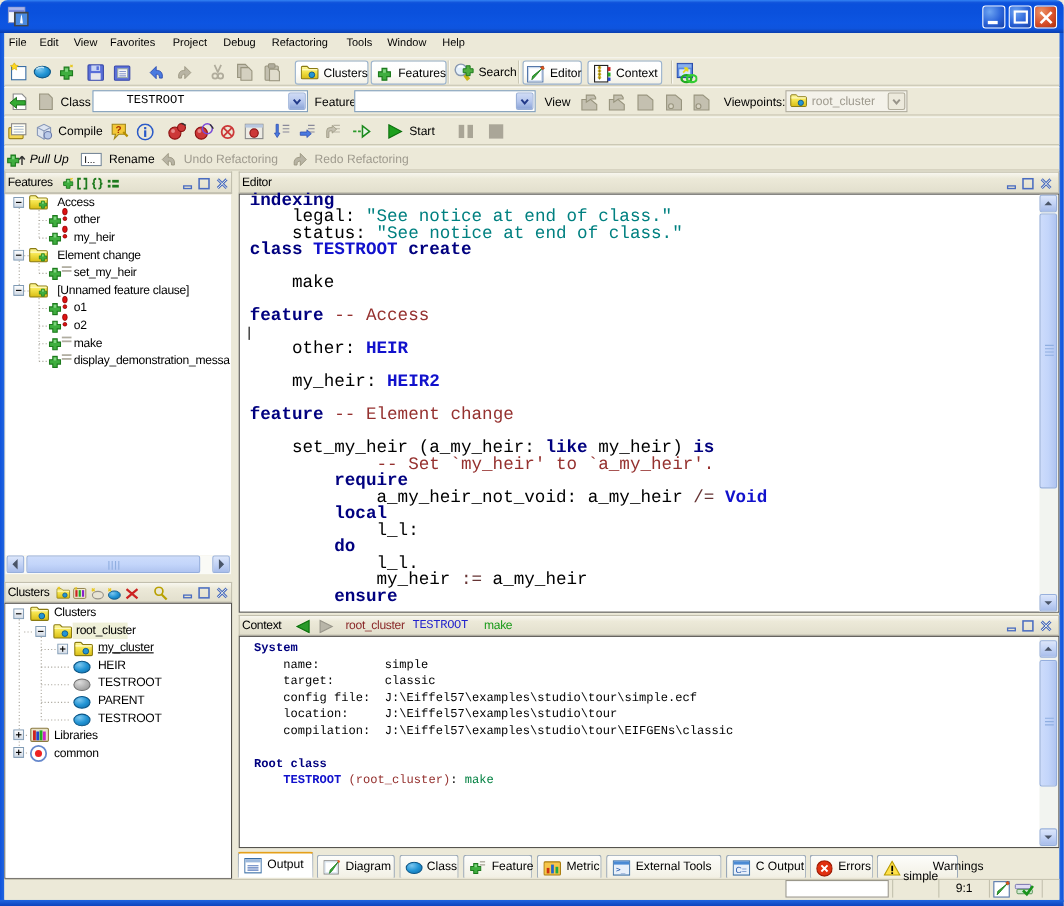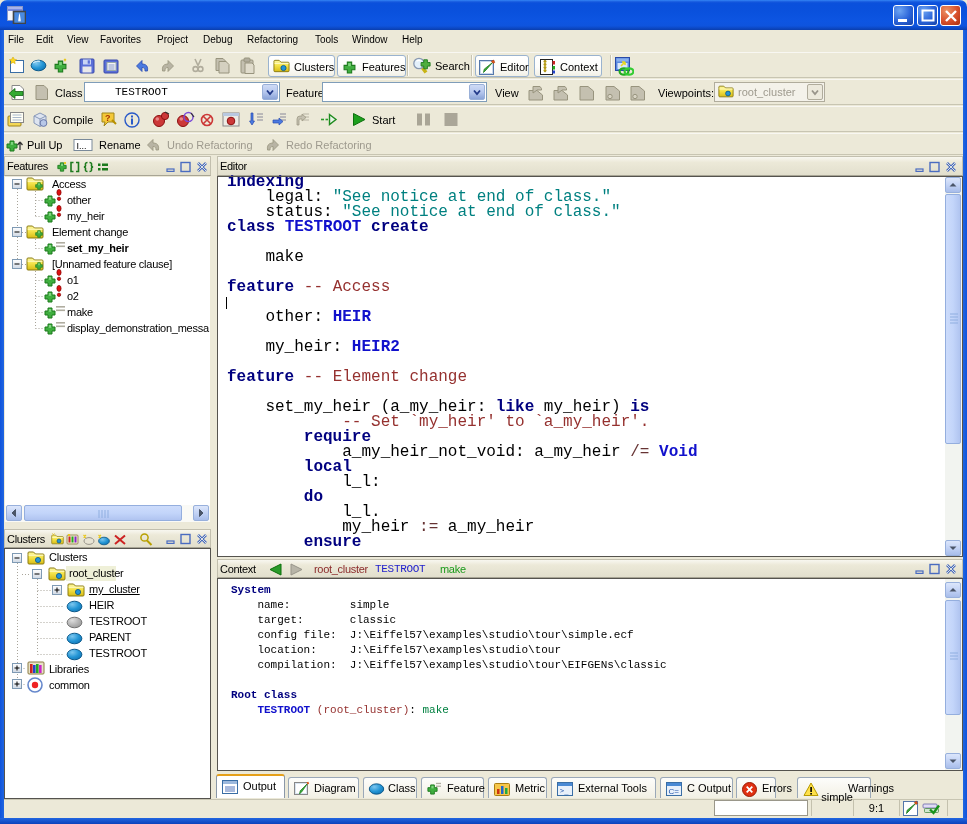--- a/index.html
+++ b/index.html
@@ -354,21 +354,21 @@
       </svg>
     <svg class="ic" style="left:443px; top:5px;" width="17" height="15">
         <rect x="1.5" y="1" width="13" height="13" fill="#aaa698"></rect>
       </svg>
   </div>
   <div class="abs tbrow" id="tb4">
     <svg class="ic" style="left:6px; top:3px;" width="18" height="16">
         <use href="#plus" x="0" y="3" width="12" height="12"></use>
         <path d="M14 13 L14 5 M14 5 L11.5 8 M14 5 L16.5 8" stroke="#333" stroke-width="1.3" fill="none"></path>
       </svg>
-    <span class="lbl" style="left:27px; top:5px;">Pull Up</span>
+    <span class="lbl" style="left:27px; top:5px;font-style:italic;">Pull Up</span>
     <svg class="ic" style="left:73px; top:3px;" width="20" height="16">
         <rect x="1" y="2.5" width="18" height="11" fill="#fff" stroke="#7a8a9a"></rect>
         <text x="3.5" y="11.5" font-size="9" font-family="sans-serif" fill="#000">I...</text>
       </svg>
     <span class="lbl" style="left:99px; top:5px;">Rename</span>
     <svg class="ic" style="left:145px; top:3px;" width="17" height="16">
         <path d="M13.5 13 Q14.5 6.5 9 6 L8 6 L8 2.5 L2.5 8 L8 13.5 L8 9.5 L9 9.5 Q11.5 9.8 11 13 Z" fill="#b8b4a4" stroke="#98947e" stroke-width=".8"></path>
       </svg>
     <span class="glbl" style="left:167px; top:5px;">Undo Refactoring</span>
     <svg class="ic" style="left:264px; top:3px;" width="17" height="16">
@@ -506,21 +506,21 @@
         <use href="#excl" x="51" y="108" width="6" height="12"></use>
       <use href="#plus" x="39" y="130" width="12" height="12"></use>
         <use href="#proclines" x="51" y="128" width="10" height="10"></use>
       <use href="#plus" x="39" y="146" width="12" height="12"></use>
         <use href="#proclines" x="51" y="144" width="10" height="10"></use>
     </svg>
     <span class="trow" style="left:47px; top:1px;">Access</span>
     <span class="trow" style="left:62px; top:17px;">other</span>
     <span class="trow" style="left:62px; top:33px;">my_heir</span>
     <span class="trow" style="left:47px; top:49px;">Element change</span>
-    <span class="trow" style="left:62px; top:65px;font-weight:bold;">set_my_heir</span>
+    <span class="trow" style="left:62px; top:65px;">set_my_heir</span>
     <span class="trow" style="left:47px; top:81px;">[Unnamed feature clause]</span>
     <span class="trow" style="left:62px; top:97px;">o1</span>
     <span class="trow" style="left:62px; top:113px;">o2</span>
     <span class="trow" style="left:62px; top:129px;">make</span>
     <span class="trow" style="left:62px; top:145px;">display_demonstration_messa</span>
   </div>
   <div class="abs" id="fscroll" style="left:5px; top:505px; width:205px; height:17px; background:#fafaf6;">
     <div class="sbbtn" style="left:1px; top:0px;"><svg width="14" height="14">
           <path d="M8.5 3.5 L5 7 L8.5 10.5 Z" fill="#4a5568" stroke="#4a5568"></path>
         </svg></div>
@@ -760,21 +760,21 @@
     <span class="txt" style="left:26px;">External Tools</span>
   </div>
   <div class="tab" style="left:660px; width:73px;">
     <svg class="ic" style="left:5px; top:4px;" width="16" height="15">
         <rect x="0.5" y="0.5" width="15" height="13" fill="#e8f0fa" stroke="#3a6ea5"></rect>
         <rect x="1" y="1" width="14" height="3" fill="#4a8ad4"></rect>
         <text x="2.6" y="11.5" font-size="8" fill="#2255aa" font-family="sans-serif">C=</text>
       </svg>
     <span class="txt" style="left:26px;">C Output</span>
   </div>
-  <div class="tab" style="left:736px; width:40px;">
+  <div class="tab" style="left:736px; width:58px;">
     <svg class="ic" style="left:5px; top:4px;" width="15" height="15">
         <circle cx="7.5" cy="7.5" r="7" fill="#e03010" stroke="#9a1800"></circle>
         <path d="M4.7 4.7 L10.3 10.3 M10.3 4.7 L4.7 10.3" stroke="#fff" stroke-width="1.8"></path>
       </svg>
     <span class="txt" style="left:25px;">Errors</span>
   </div>
   <div class="tab" style="left:797px; width:74px;">
     <svg class="ic" style="left:5px; top:4px;" width="16" height="15">
         <path d="M8 1 L15 13.5 L1 13.5 Z" fill="#ffe14a" stroke="#b89a00"></path>
         <rect x="7.3" y="5" width="1.6" height="5" fill="#000"></rect>

